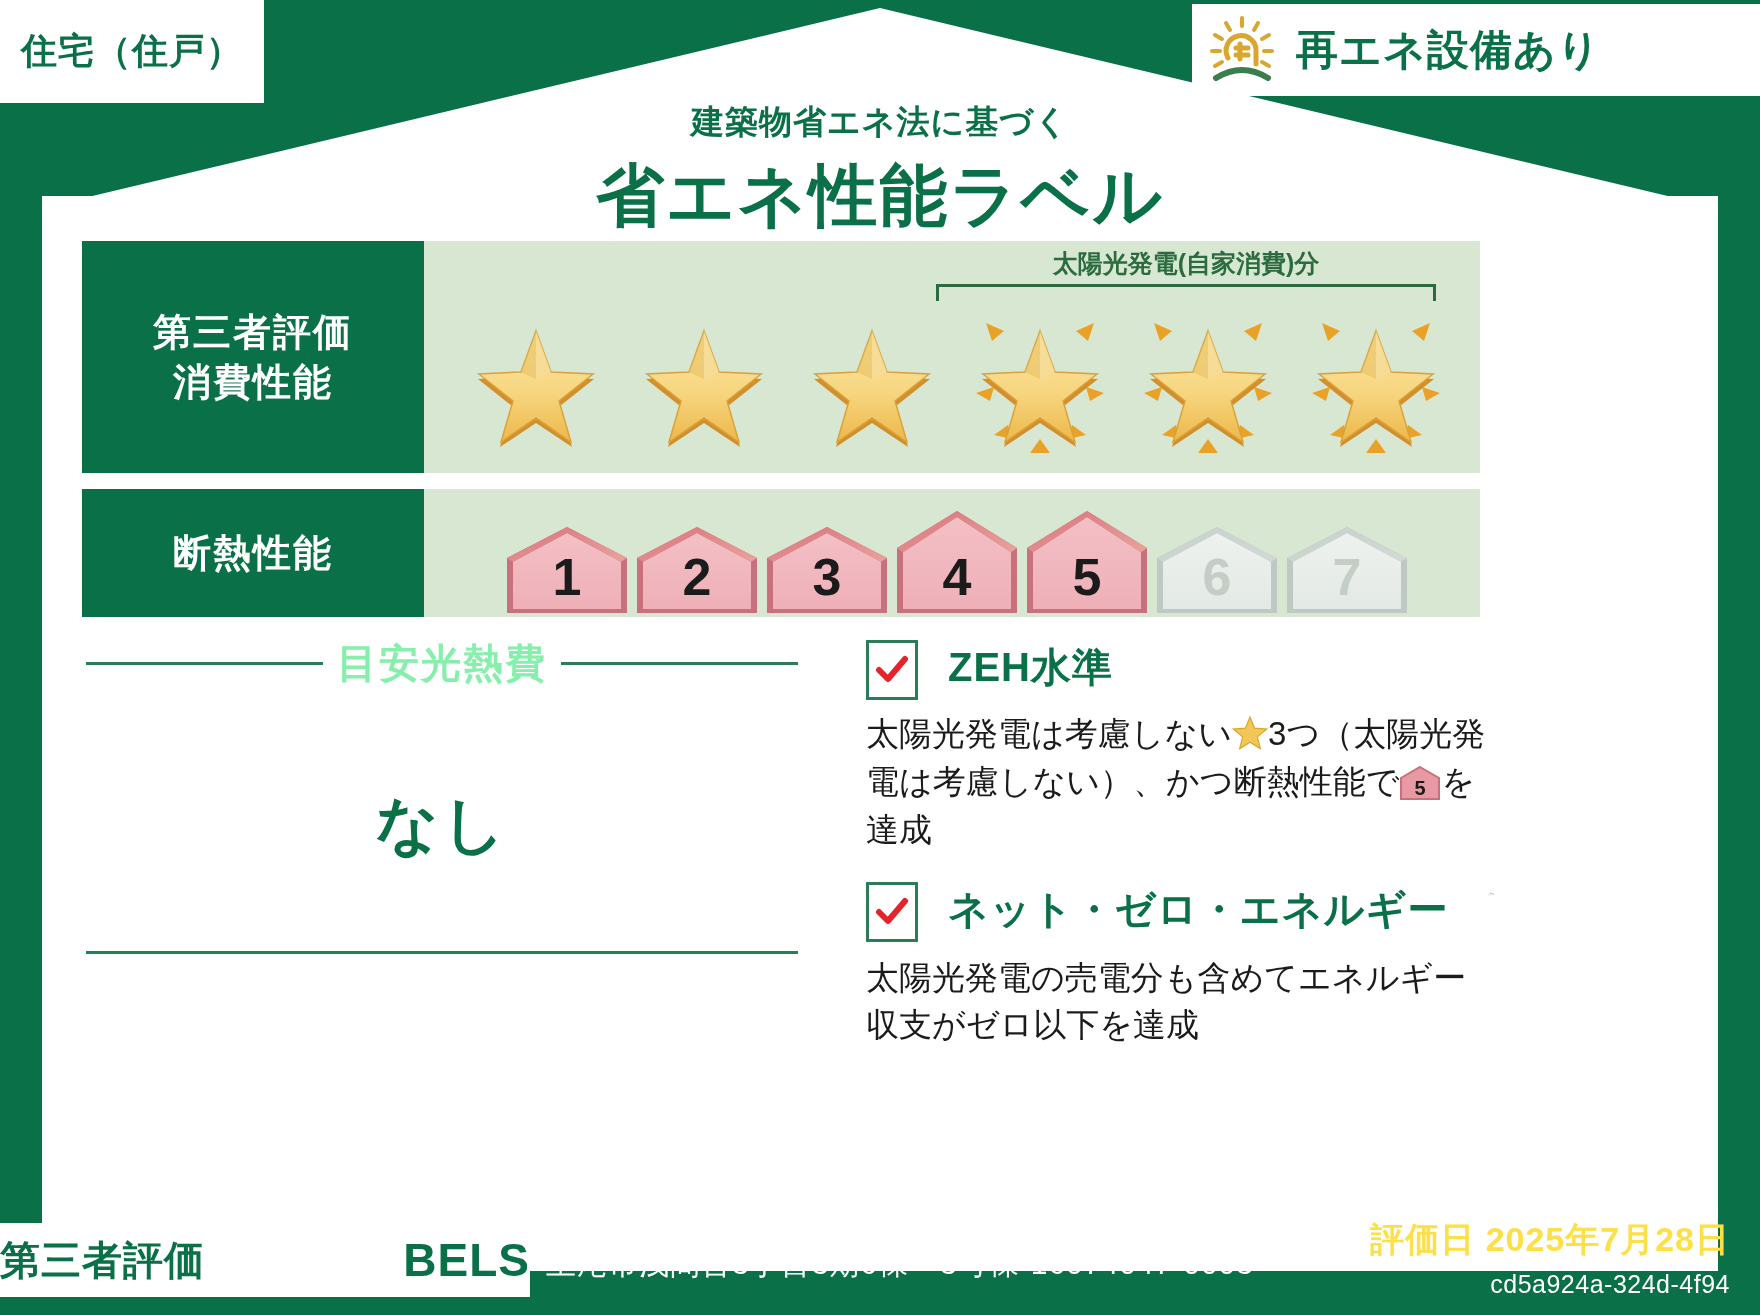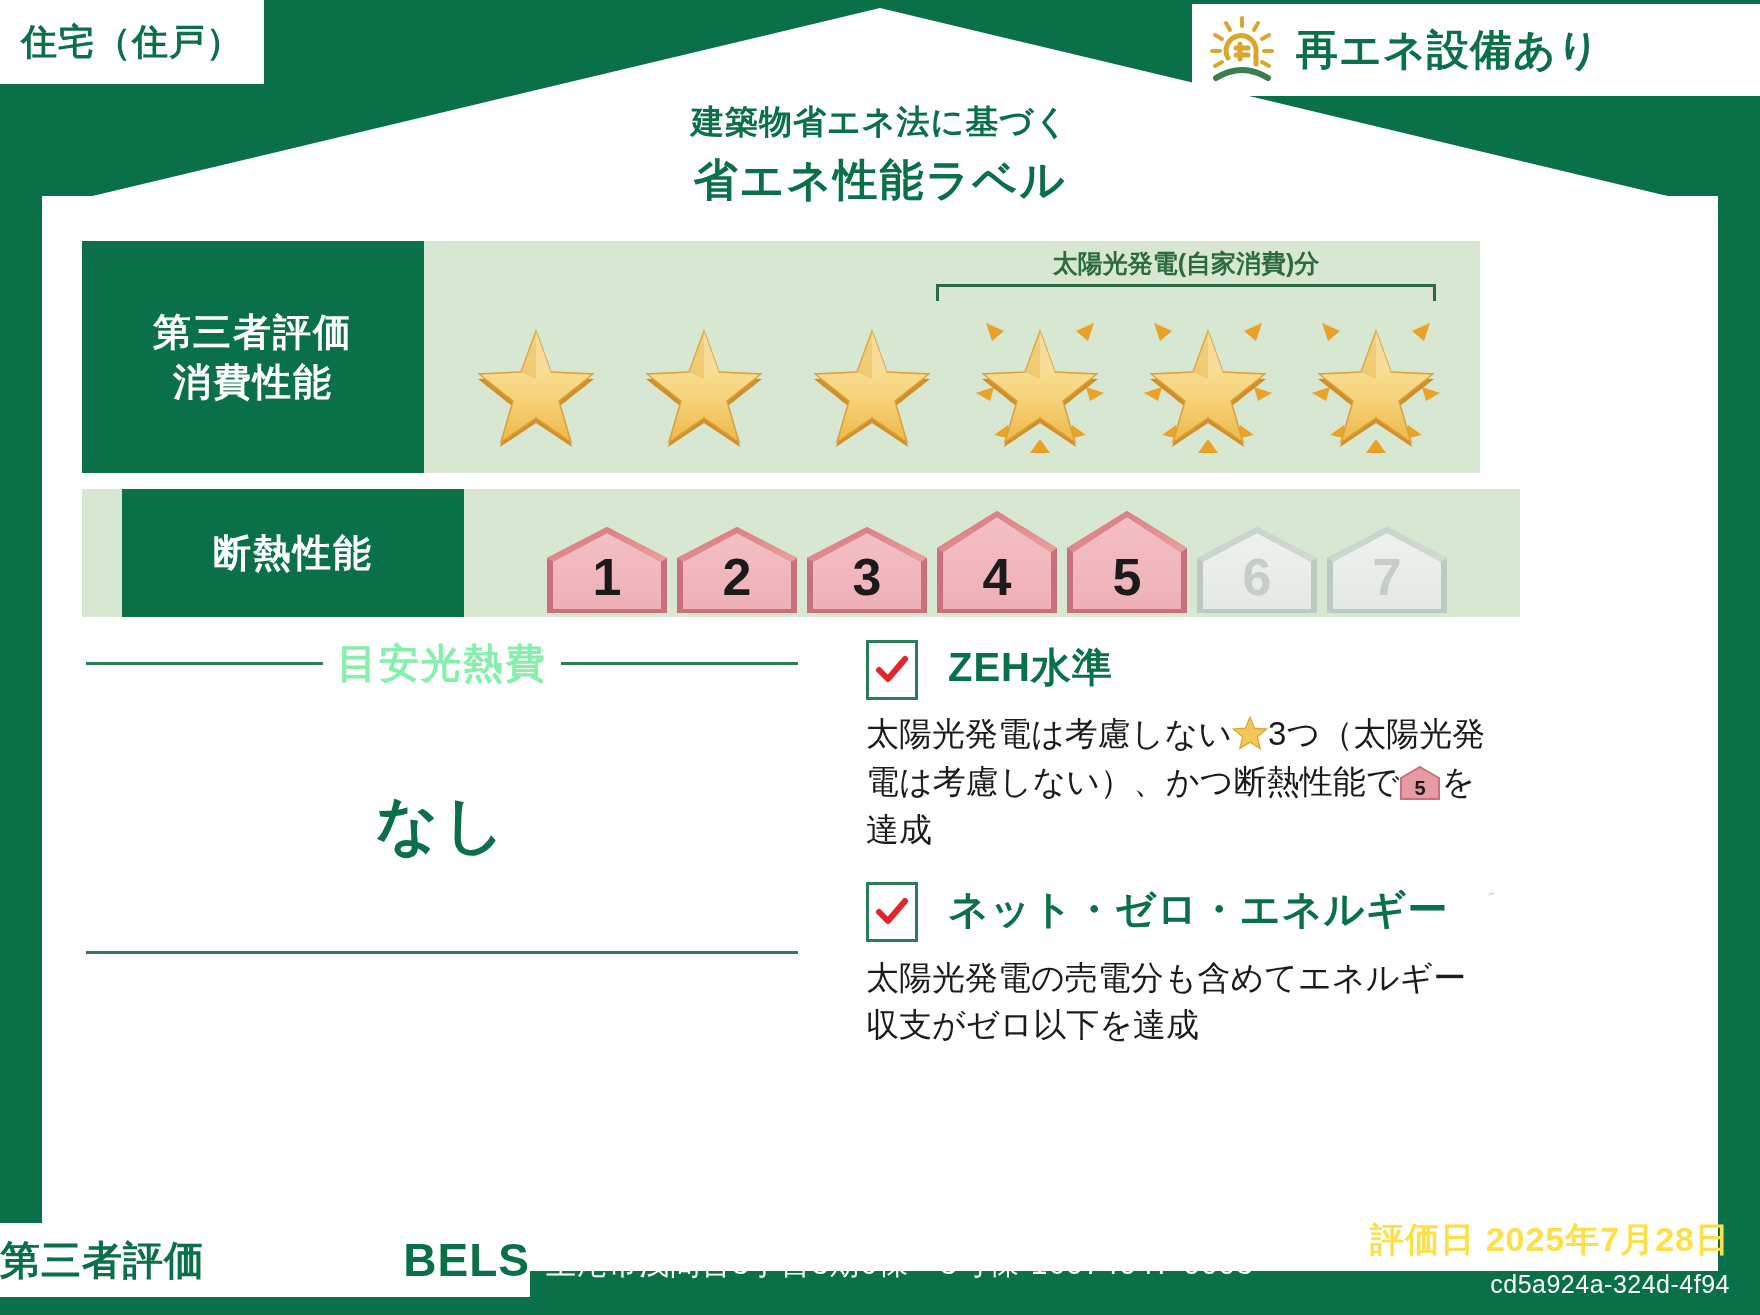--- a/index.html
+++ b/index.html
@@ -29,21 +29,21 @@
     position:absolute;
     left:42px;top:8px;
     width:1676px;height:200px;
     background:#ffffff;
     clip-path:polygon(0% 100%, 50% 0%, 100% 100%);
   }
 
   
   .badge-house-type{
     position:absolute;left:0;top:0;
-    width:264px;height:84px;
+    width:264px;height:103px;
     background:#ffffff;
     display:flex;align-items:center;justify-content:center;text-align:right;
   }
   .badge-house-type span{
     color:#0a7048;font-weight:bold;font-size:36px;letter-spacing:1px;
   }
 
   .badge-renewable{
     position:absolute;right:0;top:4px;
     width:568px;height:92px;
@@ -60,41 +60,41 @@
   
   .title-block{
     position:absolute;left:0;right:0;top:100px;
     text-align:center;
   }
   .title-sub{
     color:#0a7048;font-size:33px;font-weight:bold;letter-spacing:1px;
     margin-bottom:6px;
   }
   .title-main{
-    color:#0a7048;font-size:44px;font-weight:bold;letter-spacing:2px;
+    color:#0a7048;font-size:68px;font-weight:bold;letter-spacing:2px;
   }
 
   
   .perf-row{
     position:absolute;left:82px;
     width:1398px;
     display:flex;
     background:#d7e7d2;
   }
   .perf-row .row-label{
     flex:0 0 342px;
     background:#0a7048;
     color:#fff;
     display:flex;flex-direction:column;align-items:center;justify-content:center;
     font-size:38px;font-weight:bold;line-height:1.32;letter-spacing:2px;
   }
   .perf-row .row-body{flex:1 1 auto;position:relative;}
 
   #energy-row{top:241px;height:232px;}
-  #insulation-row{top:489px;height:128px;padding-left:40px;}
+  #insulation-row{top:489px;height:128px;}
 
   
   .solar-annot{
     position:absolute;left:512px;top:6px;width:500px;
   }
   .solar-annot .annot-text{
     color:#2b6b3f;font-size:25px;font-weight:bold;text-align:center;
     white-space:nowrap;
   }
   .solar-annot .annot-bracket{

